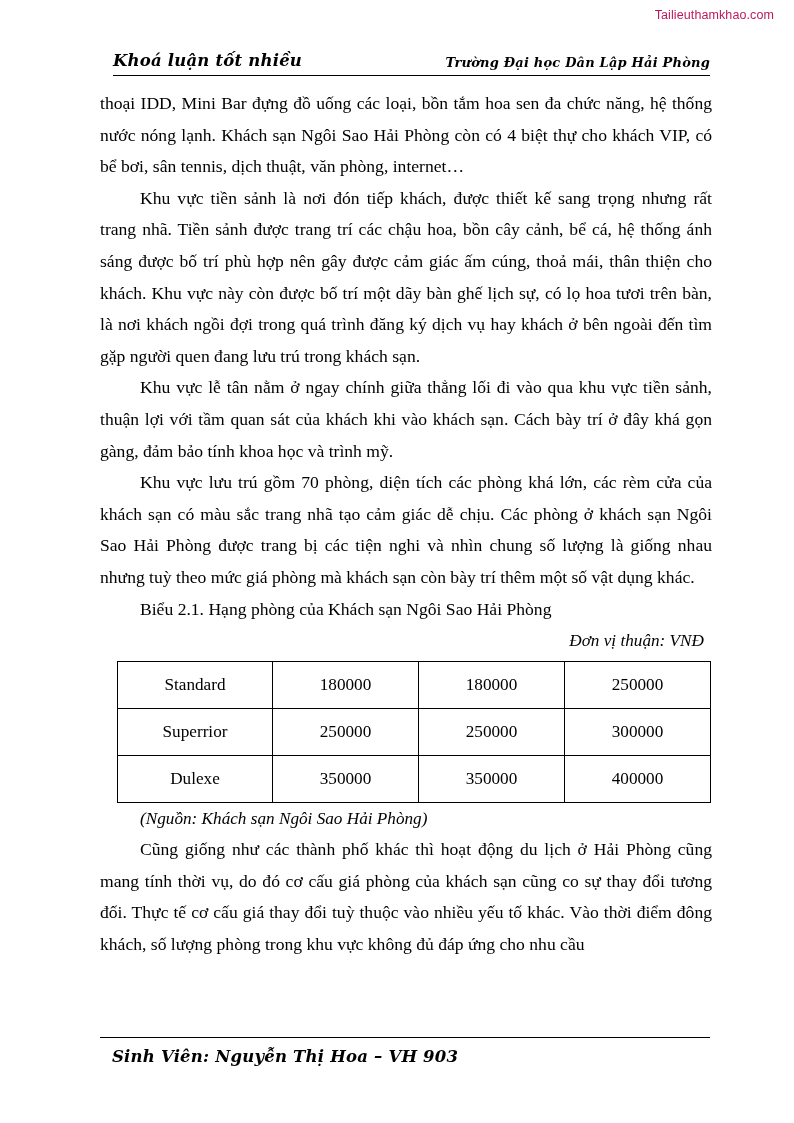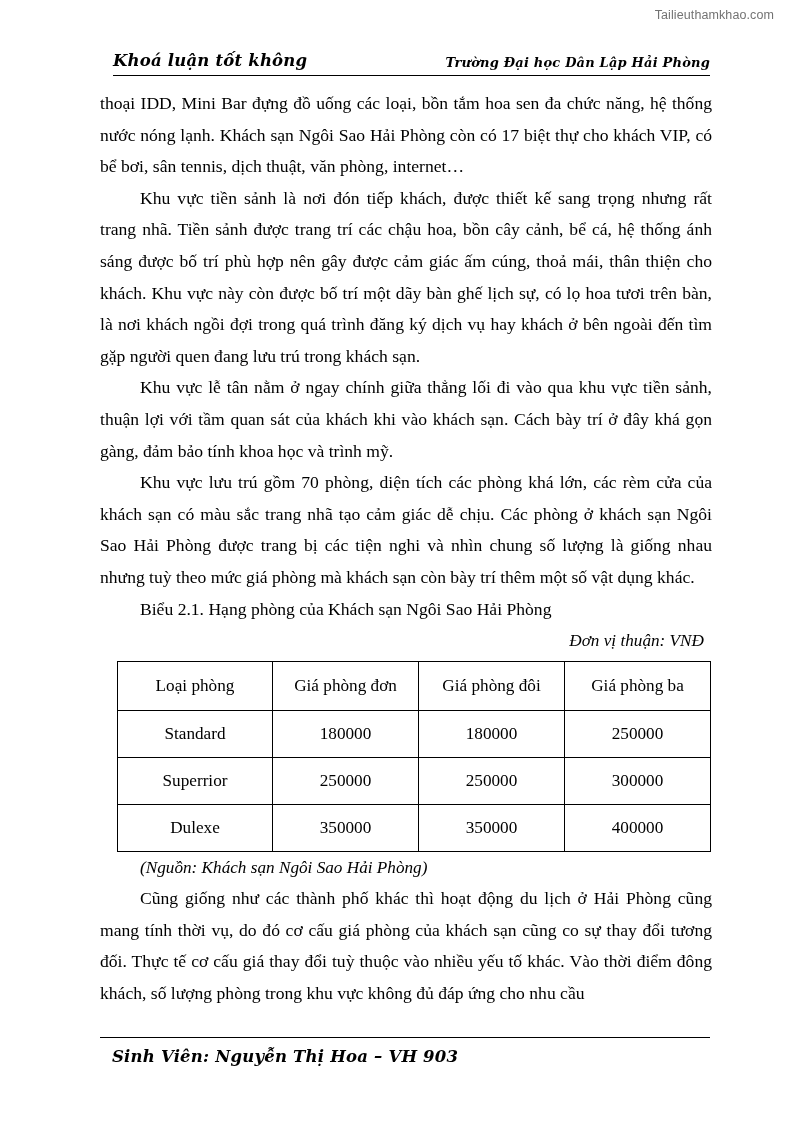--- a/index.html
+++ b/index.html
@@ -16,21 +16,21 @@
     overflow: hidden;
   }
 
   
   .watermark {
     position: absolute;
     top: 8px;
     right: 20px;
     font-family: "Liberation Sans", sans-serif;
     font-size: 12.5px;
-    color: #737373;
+    color: #be185d;
     letter-spacing: 0.1px;
     white-space: nowrap;
   }
 
   
   .page {
     position: absolute;
     left: 0;
     top: 0;
     width: 794px;
@@ -157,55 +157,49 @@
 </style>
 </head>
 <body>
 
 <div class="page">
 
   <div class="watermark">Tailieuthamkhao.com</div>
 
   <div class="runhead">
     <div class="runhead-inner">
-      <span class="script left">Khoá luận tốt không</span>
+      <span class="script left">Khoá luận tốt nhiều</span>
       <span class="script right">Trường Đại học Dân Lập Hải Phòng</span>
     </div>
     <div class="rule"></div>
   </div>
 
   <div class="content">
 
-    <p class="para">thoại IDD, Mini Bar đựng đồ uống các loại, bồn tắm hoa sen đa chức năng, hệ thống nước nóng lạnh. Khách sạn Ngôi Sao Hải Phòng còn có 17 biệt thự cho khách VIP, có bể bơi, sân tennis, dịch thuật, văn phòng, internet…</p>
+    <p class="para">thoại IDD, Mini Bar đựng đồ uống các loại, bồn tắm hoa sen đa chức năng, hệ thống nước nóng lạnh. Khách sạn Ngôi Sao Hải Phòng còn có 4 biệt thự cho khách VIP, có bể bơi, sân tennis, dịch thuật, văn phòng, internet…</p>
 
     <p class="para indent">Khu vực tiền sảnh là nơi đón tiếp khách, được thiết kế sang trọng nhưng rất trang nhã. Tiền sảnh được trang trí các chậu hoa, bồn cây cảnh, bể cá, hệ thống ánh sáng được bố trí phù hợp nên gây được cảm giác ấm cúng, thoả mái, thân thiện cho khách. Khu vực này còn được bố trí một dãy bàn ghế lịch sự, có lọ hoa tươi trên bàn, là nơi khách ngồi đợi trong quá trình đăng ký dịch vụ hay khách ở bên ngoài đến tìm gặp người quen đang lưu trú trong khách sạn.</p>
 
     <p class="para indent">Khu vực lễ tân nằm ở ngay chính giữa thẳng lối đi vào qua khu vực tiền sảnh, thuận lợi với tầm quan sát của khách khi vào khách sạn. Cách bày trí ở đây khá gọn gàng, đảm bảo tính khoa học và trình mỹ.</p>
 
     <p class="para indent">Khu vực lưu trú gồm 70 phòng, diện tích các phòng khá lớn, các rèm cửa của khách sạn có màu sắc trang nhã tạo cảm giác dễ chịu. Các phòng ở khách sạn Ngôi Sao Hải Phòng được trang bị các tiện nghi và nhìn chung số lượng là giống nhau nhưng tuỳ theo mức giá phòng mà khách sạn còn bày trí thêm một số vật dụng khác.</p>
 
     <p class="caption-line">Biểu 2.1. Hạng phòng của Khách sạn Ngôi Sao Hải Phòng</p>
 
     <p class="unit-line">Đơn vị thuận: VNĐ</p>
 
     <div class="tbl-wrap">
       <table class="pricing">
         <colgroup>
             <col class="c0">
             <col class="c1">
             <col class="c2">
             <col class="c3">
           </colgroup>
         <tbody>
-          <tr class="hdr">
-            <td>Loại phòng</td>
-            <td>Giá phòng đơn</td>
-            <td>Giá phòng đôi</td>
-            <td>Giá phòng ba</td>
-          </tr>
           <tr>
             <td>Standard</td>
             <td>180000</td>
             <td>180000</td>
             <td>250000</td>
           </tr>
           <tr>
             <td>Superrior</td>
             <td>250000</td>
             <td>250000</td>

